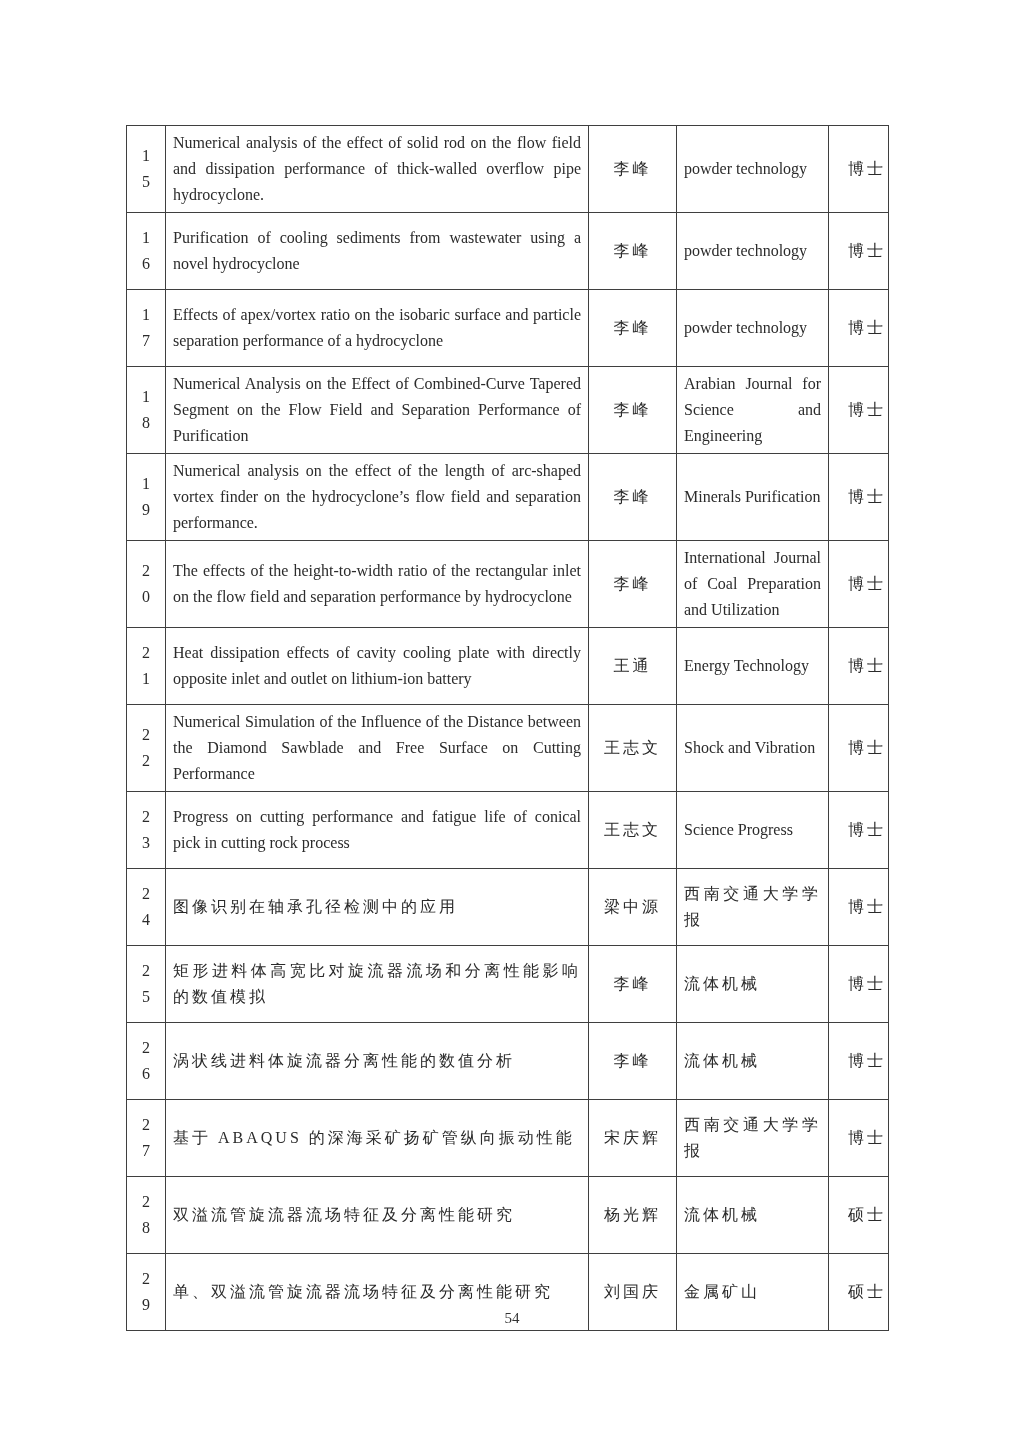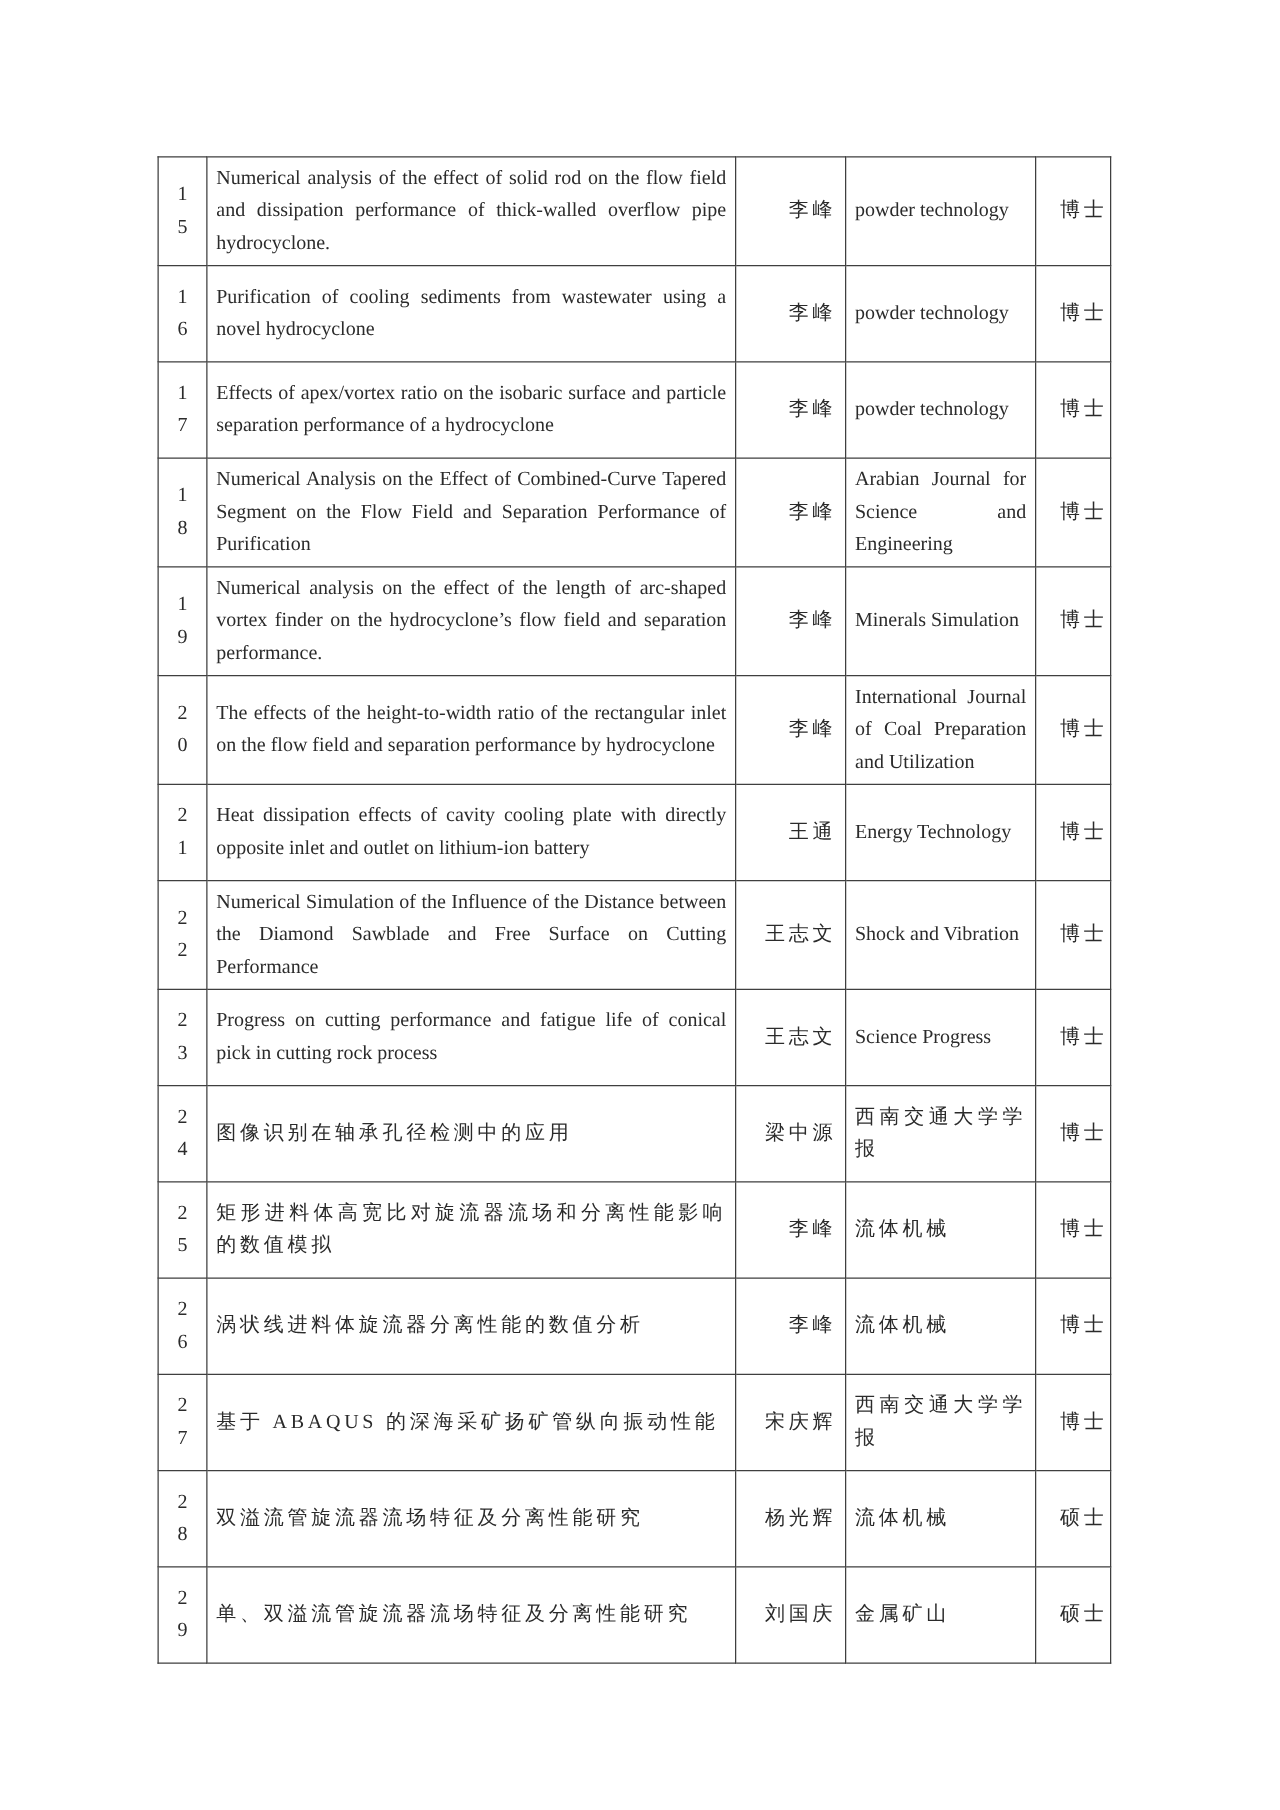--- a/index.html
+++ b/index.html
@@ -42,21 +42,21 @@
   }
   td.no-cell {
     text-align: center;
     white-space: pre-line;
     padding: 4px 2px;
   }
   td.title-cell {
     text-align: justify;
   }
   td.author-cell {
-    text-align: right;
+    text-align: center;
   }
   td.journal-cell {
     text-align: justify;
   }
   td.degree-cell {
     text-align: right;
     padding: 4px 2px;
   }
   
   .cjk {
@@ -119,21 +119,21 @@
     <td class="author-cell cjk">李峰</td>
     <td class="journal-cell">Arabian Journal for Science and Engineering</td>
     <td class="degree-cell cjk">博士</td>
   </tr>
 
   <tr class="pub-row">
     <td class="no-cell">1
 9</td>
     <td class="title-cell">Numerical analysis on the effect of the length of arc-shaped vortex finder on the hydrocyclone’s flow field and separation performance.</td>
     <td class="author-cell cjk">李峰</td>
-    <td class="journal-cell">Minerals Simulation</td>
+    <td class="journal-cell">Minerals Purification</td>
     <td class="degree-cell cjk">博士</td>
   </tr>
 
   <tr class="pub-row">
     <td class="no-cell">2
 0</td>
     <td class="title-cell">The effects of the height-to-width ratio of the rectangular inlet on the flow field and separation performance by hydrocyclone</td>
     <td class="author-cell cjk">李峰</td>
     <td class="journal-cell">International Journal of Coal Preparation and Utilization</td>
     <td class="degree-cell cjk">博士</td>
@@ -215,13 +215,14 @@
     <td class="no-cell">2
 9</td>
     <td class="title-cell cjk">单、双溢流管旋流器流场特征及分离性能研究</td>
     <td class="author-cell cjk">刘国庆</td>
     <td class="journal-cell cjk">金属矿山</td>
     <td class="degree-cell cjk">硕士</td>
   </tr>
 </tbody>
   </table>
 
+  <div class="page-number">54</div>
 </div>
 
 </body></html>

